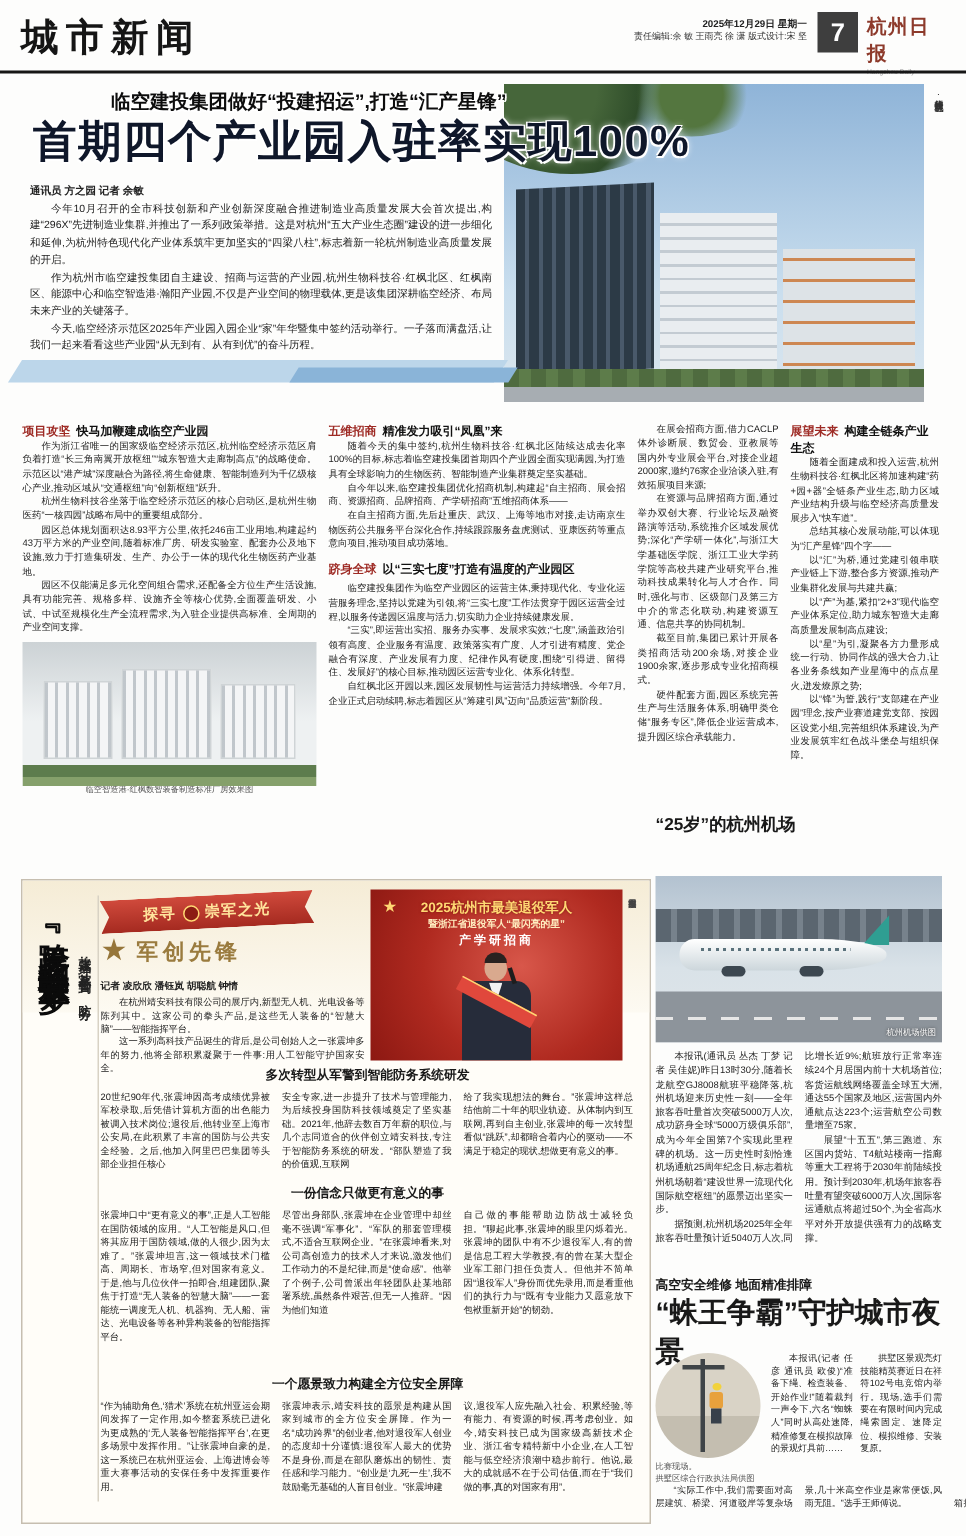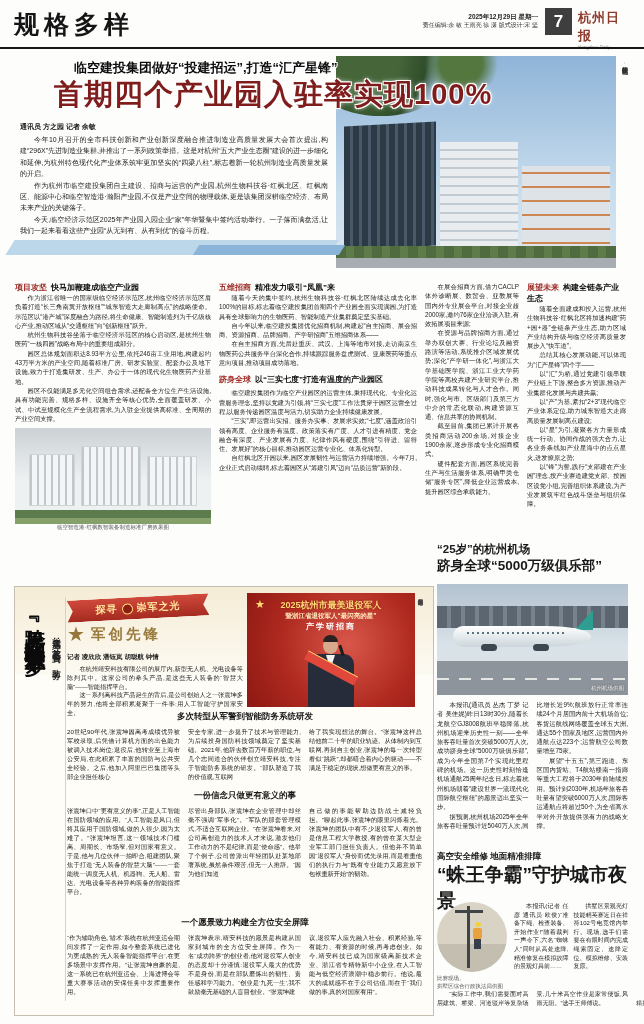--- a/index.html
+++ b/index.html
@@ -20,22 +20,22 @@
   .meta .e{font-size:6px;color:#333;line-height:9px;}
   .pagebox{left:545px;top:8px;width:27px;height:27px;background:#3e3e3e;color:#fff;
            display:flex;align-items:center;justify-content:center;font-size:17px;font-weight:bold;}
   .masthead{left:578px;top:9px;width:52px;}
   .masthead .cn{font-family:"Liberation Serif",serif;font-size:13px;font-weight:bold;color:#8d3a2b;letter-spacing:1px;}
   .masthead .en{font-size:4.5px;color:#999;}
   .hdr-rule{left:0;right:0;top:47px;height:2px;background:#161616;}
   
   .kicker{left:30px;top:59px;font-size:13px;font-weight:bold;color:#0d0d0d;z-index:6;
           text-shadow:1px 1px 0 #fff,-1px -1px 0 #fff,1px -1px 0 #fff,-1px 1px 0 #fff;padding-left:44px;}
-  .headline{left:22px;top:75px;font-size:29px;font-weight:900;color:#7f1d1d;letter-spacing:1px;z-index:6;
-            text-shadow:1px 1px 0 #fff,-1px -1px 0 #fff,1px -1px 0 #fff,-1px 1px 0 #fff,0 0 5px #fff;margin-left:32px;}
+  .headline{left:22px;top:75px;font-size:29px;font-weight:900;color:#0f172a;letter-spacing:1px;z-index:6;
+            text-shadow:1px 1px 0 #fff,-1px -1px 0 #fff,1px -1px 0 #fff,-1px 1px 0 #fff,0 0 5px #fff;}
   .byline{left:20px;top:122px;font-size:7px;font-weight:bold;color:#222;}
   .intro{left:20px;top:134px;width:308px;font-size:7px;line-height:11.4px;}
   .deco1{left:10px;top:240px;width:324px;height:15px;background:#bcd6ea;transform:skewX(-32deg);}
   .deco2{left:196px;top:245px;width:146px;height:10px;background:#8ab4d8;transform:skewX(-32deg);}
   
   .photo-main{left:336px;top:56px;width:280px;height:212px;background:linear-gradient(180deg,#8fb4d8 0%,#c9deee 65%,#dbe6ee 100%);overflow:hidden;}
   .tree{left:-30px;top:-35px;width:150px;height:95px;border-radius:50%;
         background:radial-gradient(circle at 35% 40%,#46663a 0 35%,#2f4d2a 60%,rgba(47,77,42,0) 72%);}
   .tree2{left:80px;top:-20px;width:90px;height:55px;border-radius:50%;
         background:radial-gradient(circle at 50% 50%,#54763f 0 40%,rgba(47,77,42,0) 70%);}
@@ -112,21 +112,21 @@
   .wleg{position:absolute;left:37px;top:37px;width:7px;height:10px;background:#37404a;}
   .scap{margin-top:3px;font-size:5.5px;color:#555;line-height:7.5px;text-align:left;}
   .stextA{left:514px;top:902px;width:114px;height:84px;column-count:2;column-gap:5px;font-size:6px;line-height:8.6px;}
   .stextB{left:437px;top:990px;width:191px;height:30px;column-count:2;column-gap:8px;font-size:6px;line-height:8.6px;}
 </style>
 </head>
 <body>
 
 <div id="page">
 
-  <div class="abs hdr-title">规格多样</div>
+  <div class="abs hdr-title">城市新闻</div>
   <div class="abs meta">
     <div class="d">2025年12月29日 星期一</div>
     <div class="e">责任编辑:余 敏 王雨亮 徐 潇 版式设计:宋 坚</div>
   </div>
   <div class="abs pagebox">7</div>
   <div class="abs masthead">
     <div class="cn">杭州日报</div>
     <div class="en">Hangzhou Daily</div>
   </div>
   <div class="abs hdr-rule"></div>
@@ -258,21 +258,20 @@
     </div>
     <div class="abs fsec-h" style="top:330px;"><span class="tag">一个愿景</span><span>致力构建全方位安全屏障</span></div>
     <div class="abs fband" style="top:346px;height:74px;">
       <div class="fc">“作为辅助角色,‘猎术’系统在杭州亚运会期间发挥了一定作用,如今整套系统已进化为更成熟的‘无人装备智能指挥平台’,在更多场景中发挥作用。”让张震坤自豪的是,这一系统已在杭州亚运会、上海进博会等重大赛事活动的安保任务中发挥重要作用。</div>
       <div class="fc">张震坤表示,靖安科技的愿景是构建从国家到城市的全方位安全屏障。作为一名“成功跨界”的创业者,他对退役军人创业的态度却十分谨慎:退役军人最大的优势不是身份,而是在部队磨炼出的韧性、责任感和学习能力。“创业是‘九死一生’,我不鼓励毫无基础的人盲目创业。”张震坤建</div>
       <div class="fc">议,退役军人应先融入社会、积累经验,等有能力、有资源的时候,再考虑创业。如今,靖安科技已成为国家级高新技术企业、浙江省专精特新中小企业,在人工智能与低空经济浪潮中稳步前行。他说,最大的成就感不在于公司估值,而在于“我们做的事,真的对国家有用”。</div>
     </div>
   </div>
 
   <div class="abs rcol ah1 center">“25岁”的杭州机场</div>
-  <div class="abs rcol ah2 center">跻身全球“5000万级俱乐部”</div>
   <div class="abs rcol aphoto">
     <div class="abs term"></div>
     <div class="abs tarmac"></div>
     <div class="abs tline"></div>
     <div class="abs ffin"></div>
     <div class="abs fus"></div>
     <div class="abs fwin"></div>
     <div class="abs feng"></div>
     <div class="abs feng2"></div>
     <div class="acap">杭州机场供图</div>

